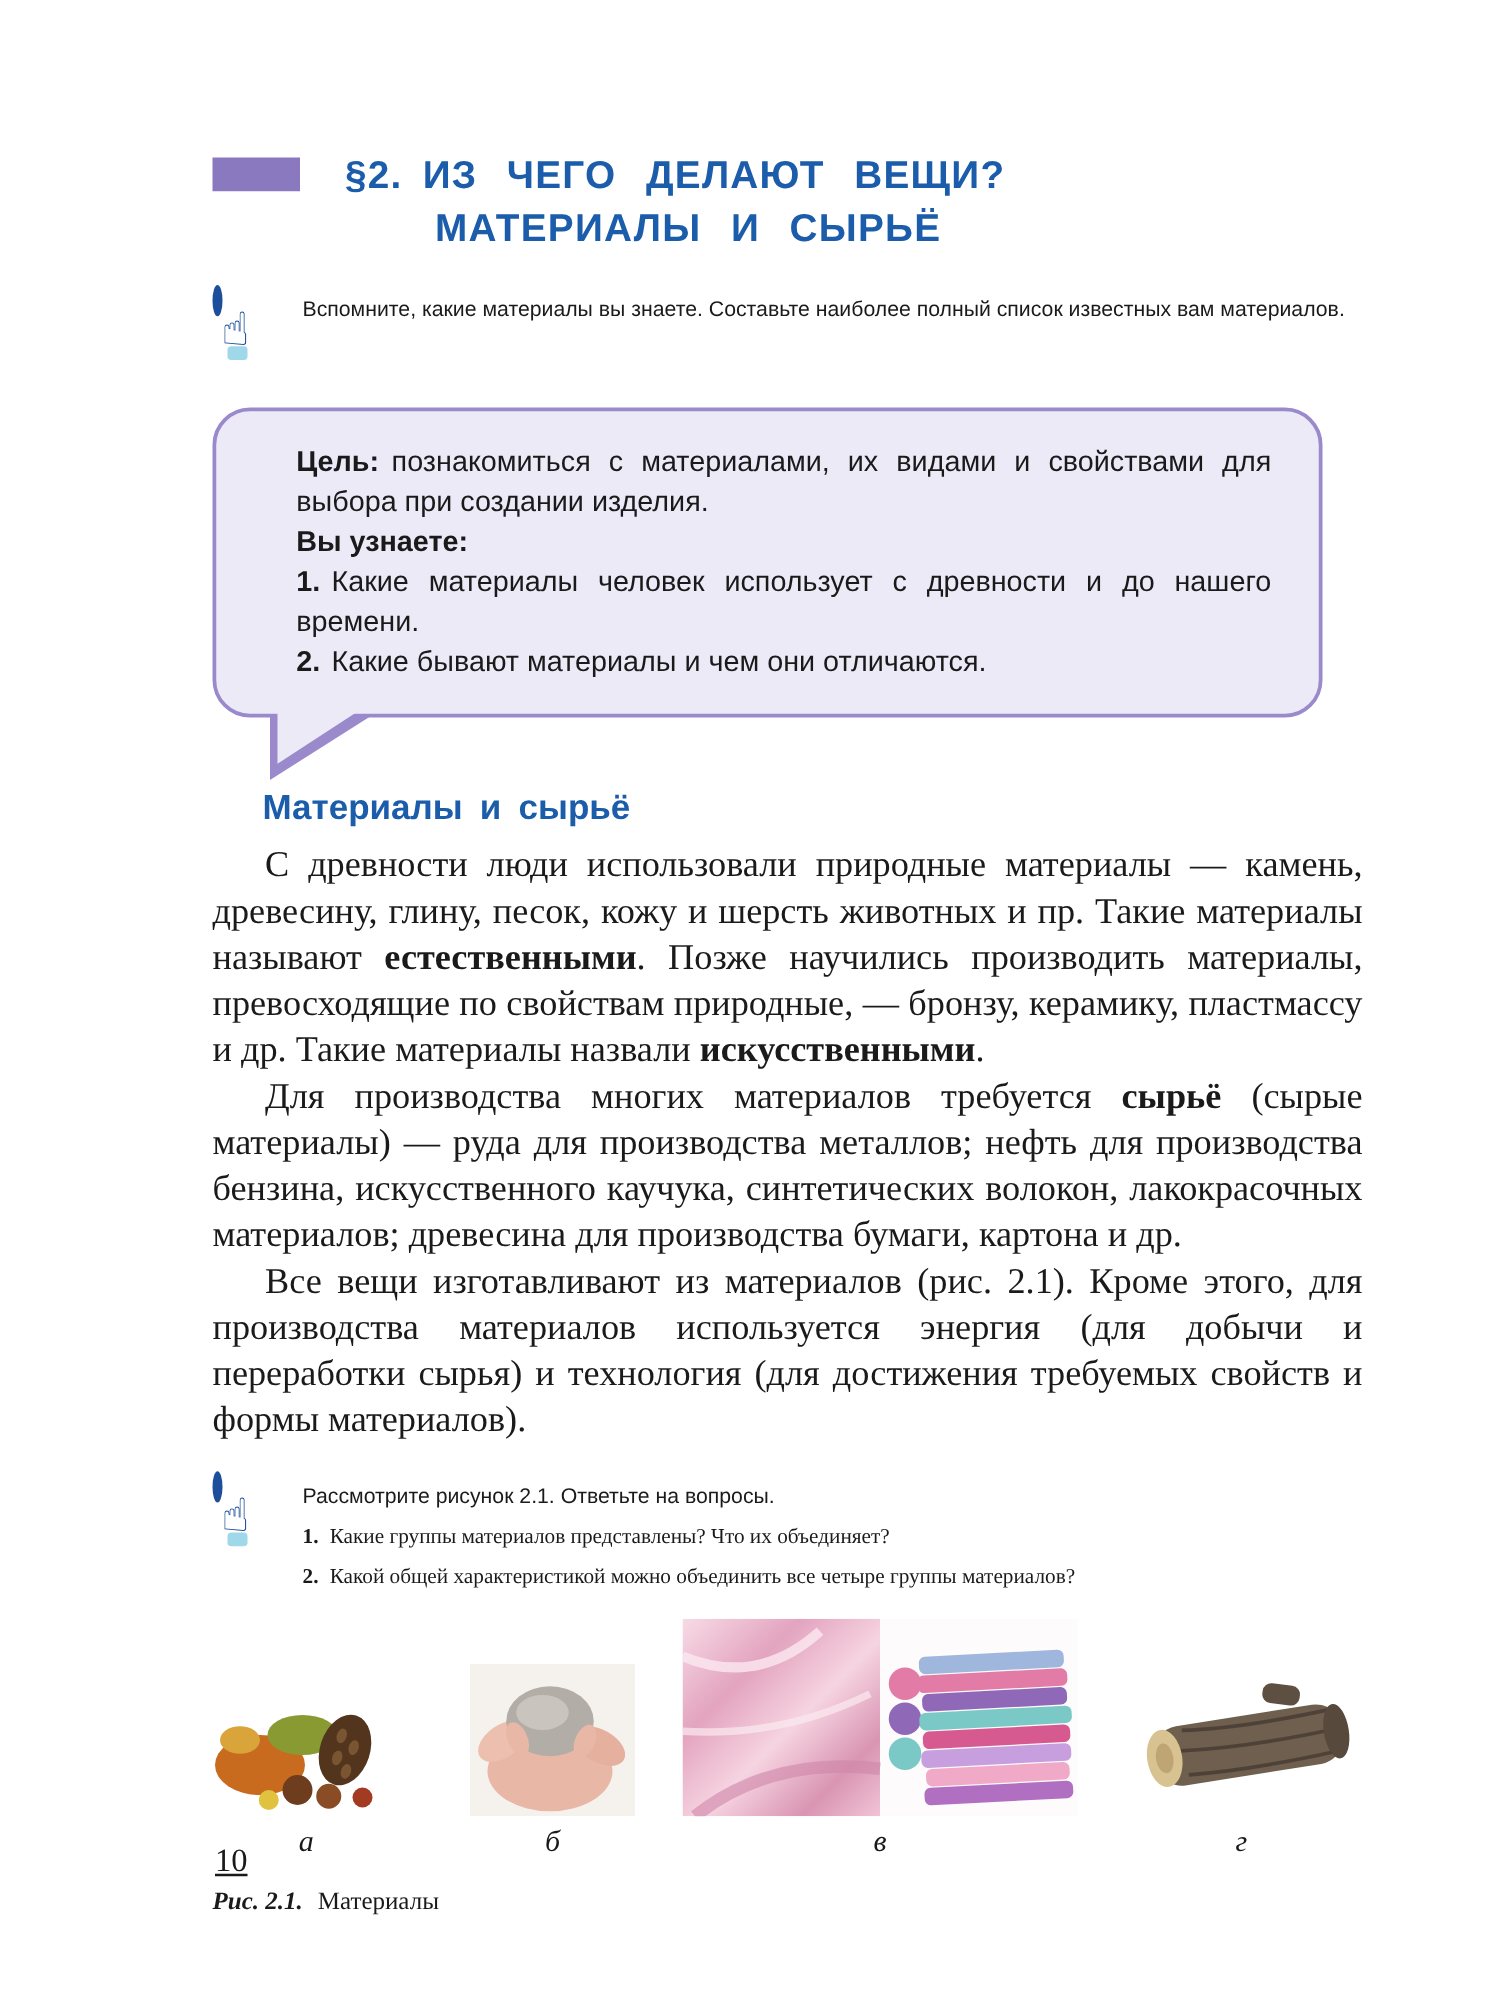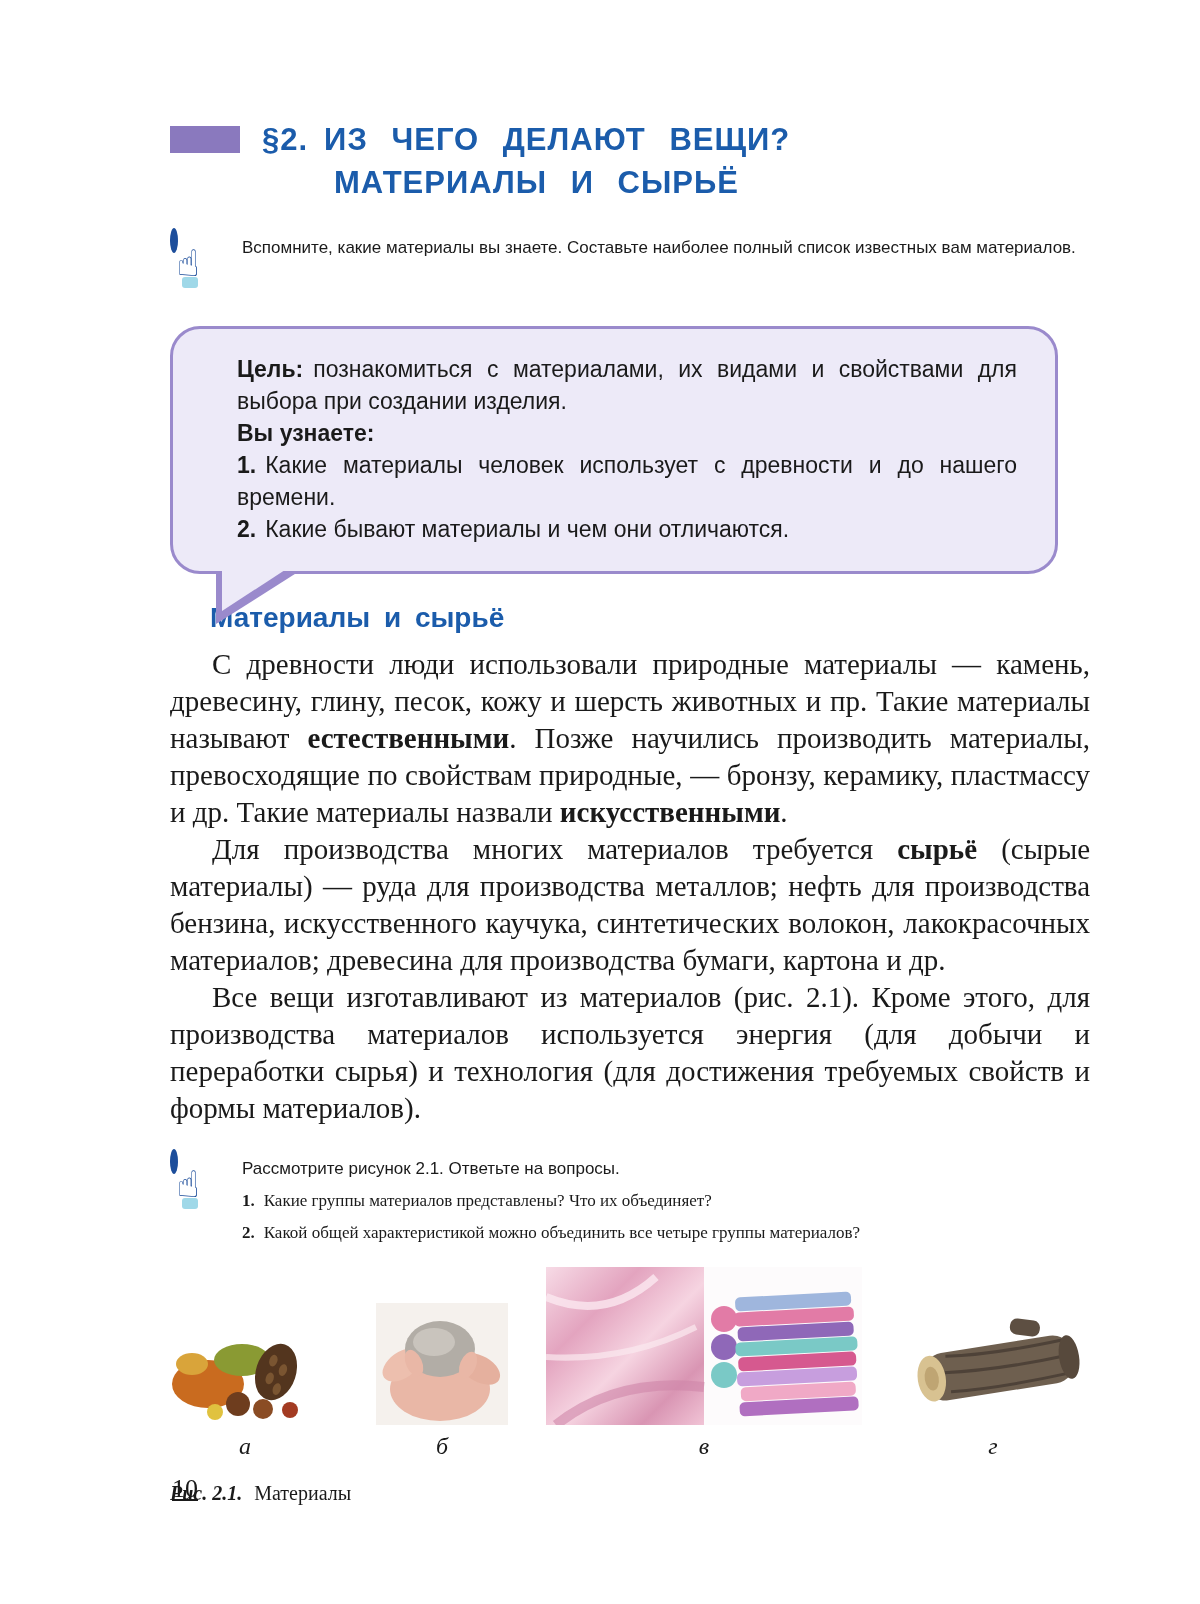--- a/index.html
+++ b/index.html
@@ -3,21 +3,21 @@
 <meta charset="utf-8">
 <style>
   html,body { margin:0; padding:0; background:#ffffff; }
   .page {
     position:relative; width:1200px; height:1604px; overflow:hidden;
     background:#ffffff; font-family:"Liberation Serif", serif; color:#1a1a1a;
   }
   .content { padding:118px 110px 0 170px; }
 
   
-  .title-row { display:flex; align-items:flex-start; margin-bottom:28px; }
+  .title-row { display:flex; align-items:flex-start; margin-bottom:28px;gap:14px; }
   .marker-bar { width:70px; height:27px; background:#8a79be; margin-top:8px; margin-right:22px; flex:none; }
   .chapter-title { font-family:"Liberation Sans", sans-serif; font-weight:bold; color:#1b5cab;
                    font-size:31px; line-height:43px; letter-spacing:1px; word-spacing:14px; }
   .chapter-title .secnum { margin-right:16px; }
   .chapter-title .line2 { margin-left:72px; }
 
   
   .click-icon { position:relative; width:52px; height:58px; flex:none; }
   .click-icon .ring { box-sizing:border-box; width:46px; height:46px; border:4px solid #1d4e9b; border-radius:50%; }
   .click-icon .pad { position:absolute; left:12px; bottom:2px; width:16px; height:11px; background:#9fd8e8; border-radius:3px; }
@@ -26,21 +26,21 @@
 
   
   .task-row { display:flex; gap:20px; }
   .task-body { font-family:"Liberation Sans", sans-serif; font-size:17px; line-height:32px; text-align:justify; }
   .task-body p { margin:0; }
   .task-num { font-weight:bold; margin-right:9px; }
   .task-item { margin-top:10px;font-family:Liberation Serif, serif; }
   .task1 { margin-bottom:36px; }
 
   
-  .goal-wrap { position:relative; margin-right:32px; margin-bottom:28px; }
+  .goal-wrap { position:relative; margin-right:32px; margin-bottom:56px; }
   .goal-box { box-sizing:border-box; border:3px solid #9a8acc; border-radius:30px; background:#edeaf8;
               padding:24px 38px 26px 64px; font-family:"Liberation Sans", sans-serif;
               font-size:23px; line-height:32px; text-align:justify; }
   .goal-box p { margin:0; }
   .goal-label { font-weight:bold; margin-right:10px; }
   .learn-label { font-weight:bold; margin-top:10px; }
   .goal-item { margin-top:10px; }
   .tail-outer { position:absolute; left:46px; top:100%; margin-top:-2px; width:0; height:0;
                 border-top:52px solid #9a8acc; border-right:82px solid transparent; }
   .tail-inner { position:absolute; left:52px; top:100%; margin-top:-6px; width:0; height:0;

